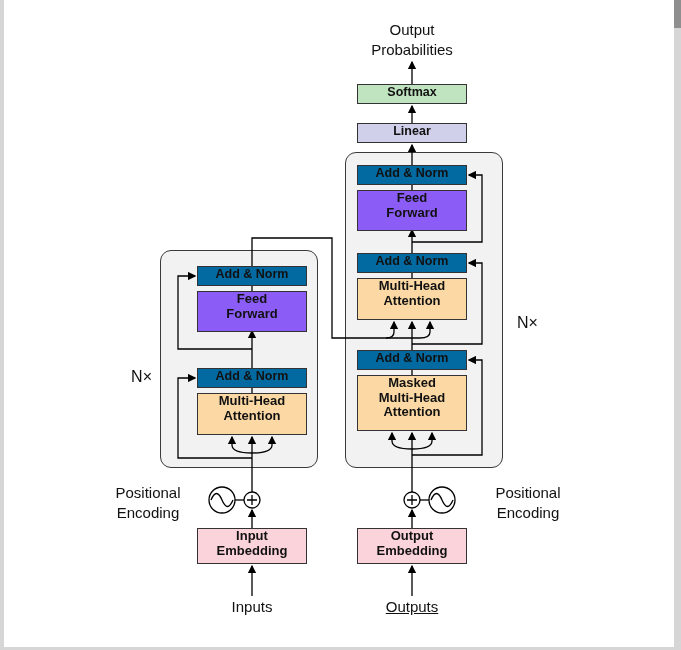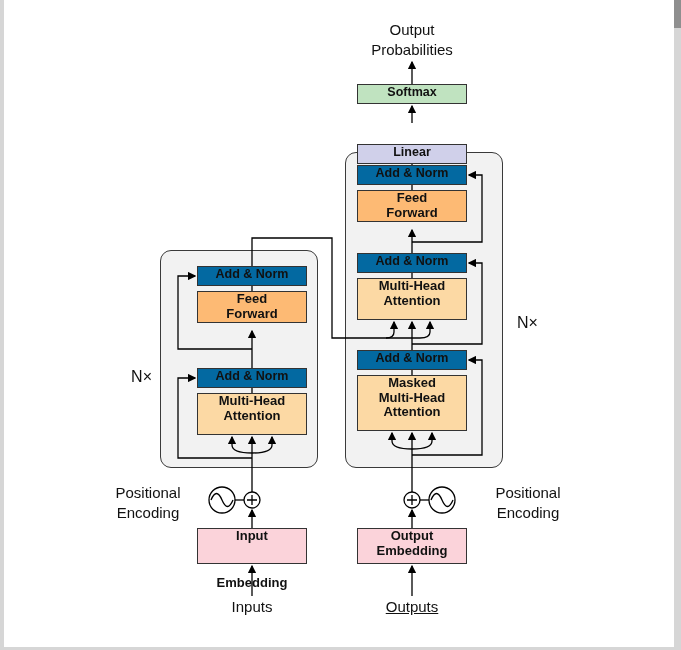--- a/index.html
+++ b/index.html
@@ -18,25 +18,25 @@
     position:absolute;background:#f2f2f2;border:1.2px solid #3a3a3a;
     border-radius:11px;z-index:1;box-sizing:border-box;
   }
   #arrows{position:absolute;left:0;top:0;z-index:2;pointer-events:none;}
   .box{
     position:absolute;border:1.2px solid #333;border-radius:0;
     display:flex;flex-direction:column;align-items:center;justify-content:flex-start;
     font-size:13px;line-height:1.12;text-align:center;z-index:3;box-sizing:border-box;font-weight:bold;
   }
   .addnorm{width:110px;height:20px;background:#0369a1;font-size:12.5px;}
-  .ff{width:110px;height:32px;background:#fdba74;}
+  .ff{width:110px;height:41px;background:#8b5cf6;}
   .attn{width:110px;height:42px;background:#fcd9a4;}
   .masked{width:110px;height:56px;background:#fcd9a4;}
   .embed{width:110px;height:36px;background:#fbd3da;}
-  .linear{width:110px;height:20px;background:#d0d0ea;font-size:12.5px;margin-top:21px;}
+  .linear{width:110px;height:20px;background:#d0d0ea;font-size:12.5px;}
   .softmax{width:110px;height:20px;background:#c0e3c0;font-size:12.5px;}
   .lbl{position:absolute;font-size:15px;color:#111;text-align:center;line-height:1.35;z-index:3;}
   .nx{font-size:16px;}
 </style>
 </head>
 <body>
 
 <div id="stage">
 
   <div class="region" style="left:160px;top:250px;width:158px;height:218px;"></div>
@@ -144,21 +144,21 @@
     <span>Feed</span>
     <span>Forward</span>
   </div>
   <div class="box addnorm" style="left:197px;top:368px;">
     <span>Add &amp; Norm</span>
   </div>
   <div class="box attn" style="left:197px;top:393px;">
     <span>Multi-Head</span>
     <span>Attention</span>
   </div>
-  <div class="box embed" style="left:197px;top:528px;gap:32px;">
+  <div class="box embed" style="left:197px;top:528px;">
     <span>Input</span>
     <span>Embedding</span>
   </div>
 
   <div class="lbl nx" style="left:108px;top:366px;width:44px;text-align:right;">N×</div>
   <div class="lbl nx" style="left:517px;top:312px;width:44px;text-align:left;">N×</div>
 
   <div class="lbl" style="left:98px;top:483px;width:100px;">
     <div>Positional</div>
     <div>Encoding</div>

